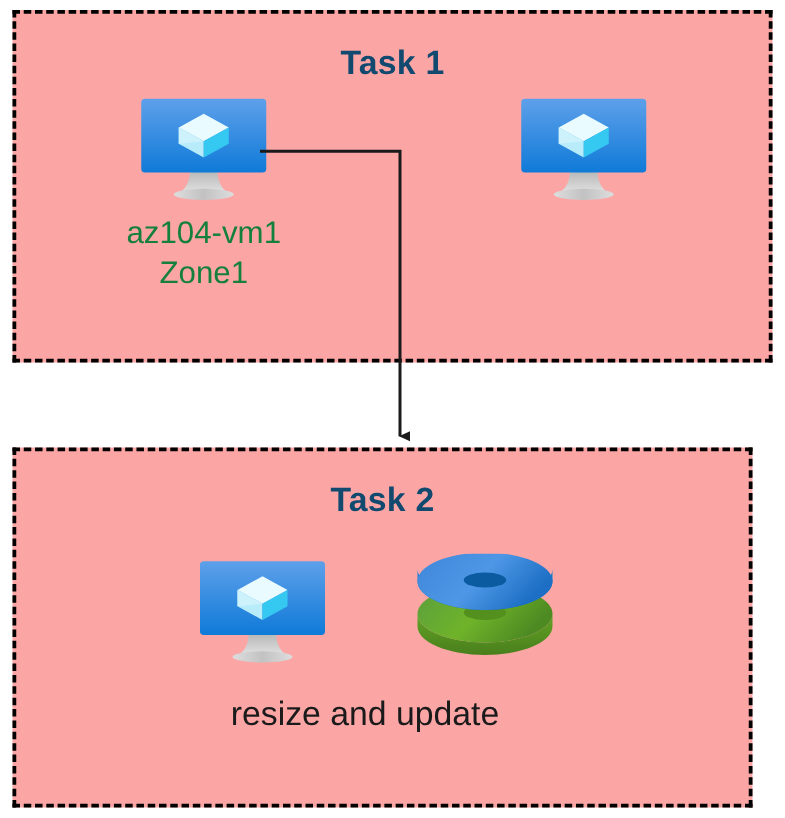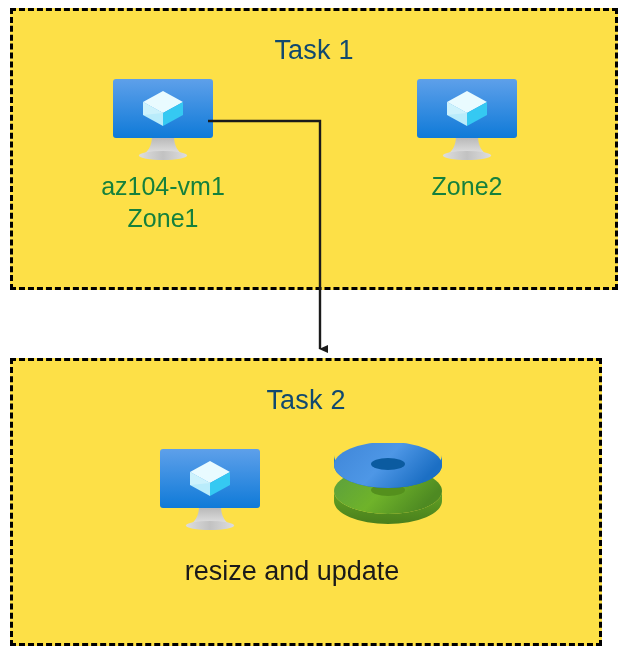--- a/index.html
+++ b/index.html
@@ -19,23 +19,24 @@
     position: absolute;
     left: 0; top: 0;
     width: 628px;
     height: 654px;
     background: #ffffff;
   }
 
   
   .task-box {
     position: absolute;
-    background: #fde047;
+    background: #fca5a5;
     box-sizing: border-box;
     border: 3px dashed #000000;
+    font-weight: bold;
   }
   #task1-box {
     left: 10px;
     top: 8px;
     width: 608px;
     height: 282px;
   }
   #task2-box {
     left: 10px;
     top: 358px;
@@ -181,21 +182,20 @@
       <ellipse cx="55" cy="81.5" rx="24" ry="4.5" fill="url(#base2)"></ellipse>
       <rect x="5" y="5" width="100" height="59" rx="3" ry="3" fill="url(#scr2)"></rect>
       <g>
         <path d="M55,17 L75,28 L55,39 L35,28 Z" fill="#e9fbff"></path>
         <path d="M35,28 L55,39 L55,52 L35,41 Z" fill="#b9ecfb"></path>
         <path d="M75,28 L55,39 L55,52 L75,41 Z" fill="#35c9f2"></path>
         <path d="M35,28 L55,39 L35,41 Z" fill="#cdf2fc"></path>
       </g>
     </svg>
     <div class="node-label-wrap">
-      <div class="node-label">Zone2</div>
     </div>
   </div>
 
   <div id="task2-box" class="task-box">
     <div id="task2-title" class="task-title">Task 2</div>
   </div>
 
   <svg id="task2-vm" width="110" height="88" viewBox="0 0 110 88">
     <defs>
       <linearGradient id="scr3" x1="0" y1="0" x2="0" y2="1">

